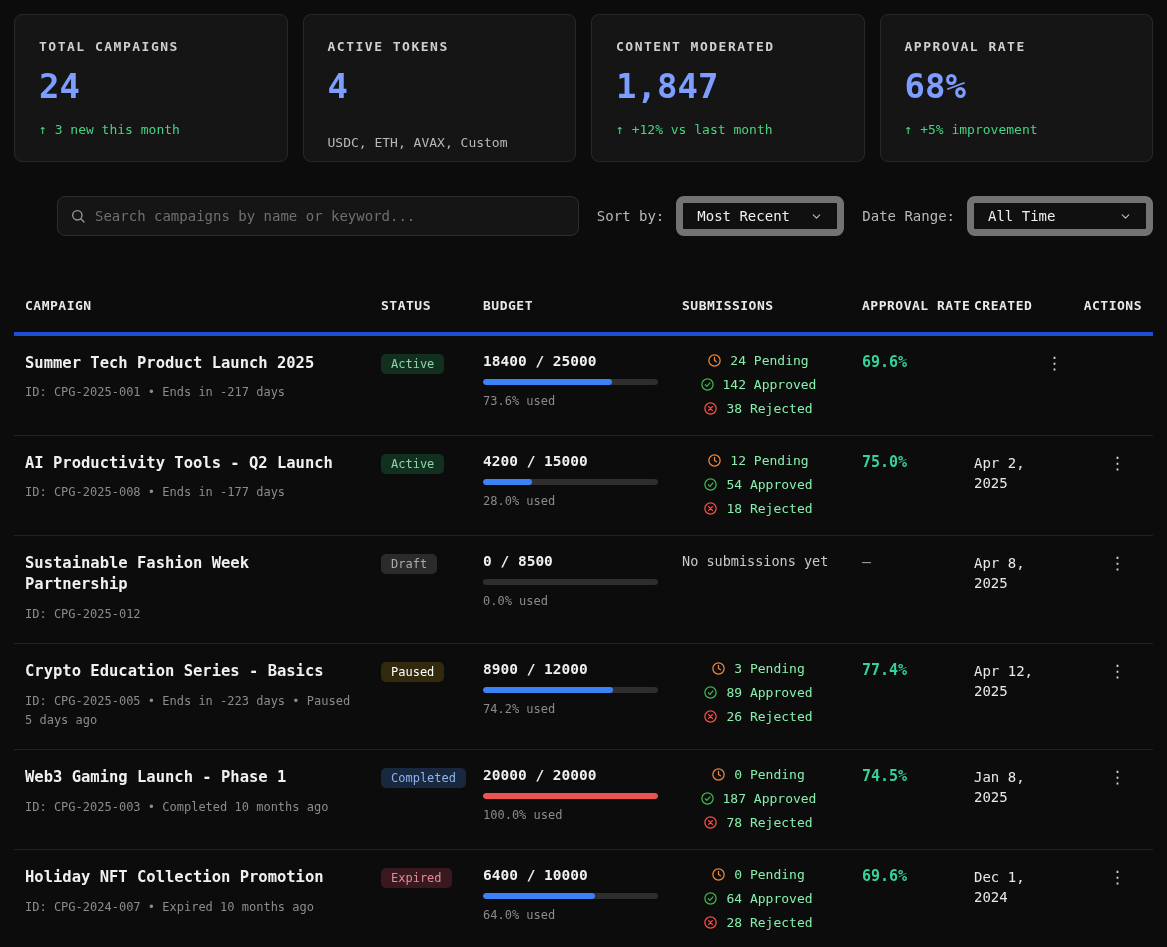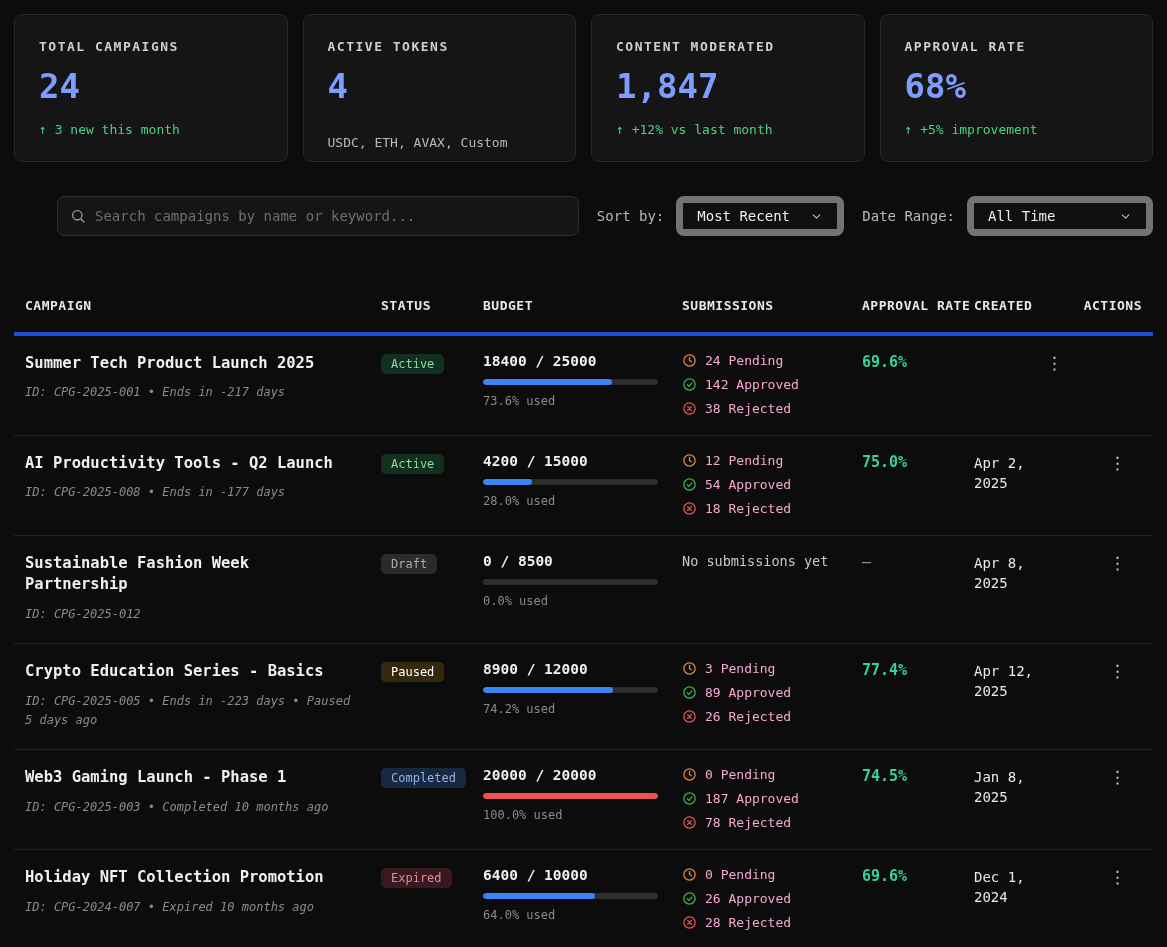--- a/index.html
+++ b/index.html
@@ -53,42 +53,42 @@
     grid-template-columns:356px 102px 199px 180px 112px 105px 1fr;
     padding-left:11px; padding-right:11px;
   }
   .thead { padding-top:14px; padding-bottom:16px; border-bottom:4px solid #1d4ed8; }
   .th { font-size:13px; font-weight:bold; color:#e8e8e8; letter-spacing:0.5px; line-height:1.5; }
   .th.right { text-align:right; }
   .trow { padding-top:17px; padding-bottom:19px; border-bottom:1px solid #222222; }
   .cell { padding-right:28px; }
 
   .campaign-name { font-size:15.5px; font-weight:bold; color:#f0f0f0; line-height:1.4; }
-  .campaign-meta { margin-top:9px; font-size:12px; color:#8b8b8b; line-height:1.6;font-style:italic; }
+  .campaign-meta { margin-top:9px; font-size:12px; color:#8b8b8b; line-height:1.6; }
 
   .badge {
     display:inline-block; padding:3px 10px; border-radius:5px; font-size:12px;
     white-space:nowrap;
   }
   .badge[data-status="active"]    { background:#12301f; color:#8fd6a8; }
   .badge[data-status="draft"]     { background:#2b2b2b; color:#a9a9a9; }
   .badge[data-status="paused"]    { background:#332a0e; color:#ffffff; }
   .badge[data-status="completed"] { background:#17283f; color:#8fb4f0; }
   .badge[data-status="expired"]   { background:#3a1820; color:#e38b97; }
 
   .budget-amount { font-size:14.5px; font-weight:bold; color:#f0f0f0; }
   .bar-track {
     margin-top:10px; width:175px; height:6px; border-radius:3px; background:#2e2e2e;
     overflow:hidden;
   }
   .bar-fill { height:100%; border-radius:3px; background:#3b82f6; }
   .bar-fill[data-color="red"] { background:#ef5350; }
   .budget-used { margin-top:9px; font-size:12px; color:#8b8b8b; }
 
-  .sub-line { display:flex; align-items:center; gap:8px; font-size:13px; color:#f9a8d4; }
+  .sub-line { display:flex; align-items:center; gap:8px; font-size:13px; color:#86efac;justify-content:center; }
   .sub-line + .sub-line { margin-top:9px; }
   .no-subs { font-size:13.5px; color:#c9c9c9; }
 
   .approval { font-size:15px; font-weight:bold; color:#34d399; }
   .approval[data-muted="true"] { color:#9a9a9a; font-weight:normal; }
 
   .created { font-size:14px; color:#e8e8e8; line-height:1.45; }
 
   .actions-cell { text-align:right; padding-right:10px; }
   .kebab {
@@ -442,21 +442,21 @@
                 <circle cx="12" cy="12" r="9"></circle>
                 <path d="M12 7v5l3.2 2"></path>
               </svg>
               <span>0 Pending</span>
             </div>
             <div class="sub-line">
               <svg width="15" height="15" viewBox="0 0 24 24" fill="none" stroke="#3fb950" stroke-width="2" stroke-linecap="round" stroke-linejoin="round">
                 <circle cx="12" cy="12" r="9"></circle>
                 <path d="M8.5 12.5l2.5 2.5 5-5.5"></path>
               </svg>
-              <span>26 Approved</span>
+              <span>64 Approved</span>
             </div>
             <div class="sub-line">
               <svg width="15" height="15" viewBox="0 0 24 24" fill="none" stroke="#f85149" stroke-width="2" stroke-linecap="round" stroke-linejoin="round">
                 <circle cx="12" cy="12" r="9"></circle>
                 <path d="M9 9l6 6M15 9l-6 6"></path>
               </svg>
               <span>28 Rejected</span>
             </div>
           </div>
 

